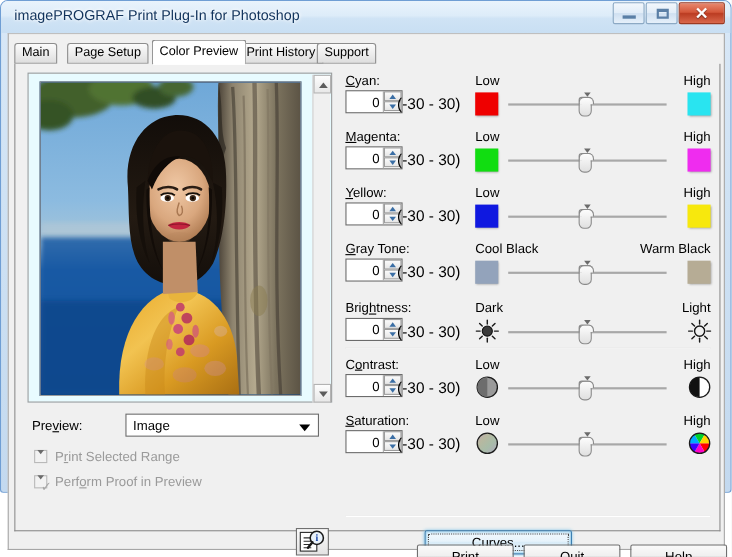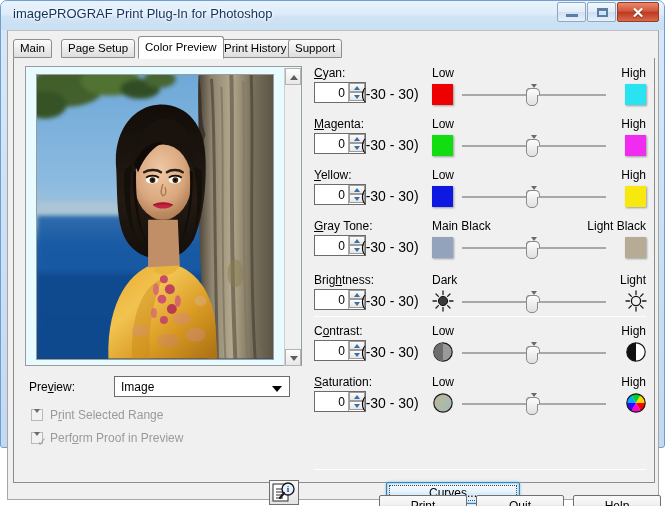--- a/index.html
+++ b/index.html
@@ -581,22 +581,22 @@
             <span class="btns">
               <span class="sb u">
                   <span class="sa"></span>
                 </span>
               <span class="sb d">
                   <span class="sa"></span>
                 </span>
             </span>
           </div>
           <div class="s-range">(-30 - 30)</div>
-          <div class="s-lowlbl">Main Black</div>
-          <div class="s-highlbl">Light Black</div>
+          <div class="s-lowlbl">Cool Black</div>
+          <div class="s-highlbl">Warm Black</div>
           <div class="sw left" style="background:#93a3bb;"></div>
           <div class="sw right" style="background:#b6ac95;"></div>
           <div class="track"></div>
           <div class="tick"></div>
           <div class="thumb"></div>
         </div>
 
         <div class="srow" style="top:211px;">
           <div class="s-label">Brig<u>h</u>tness:</div>
           <div class="s-spin">

